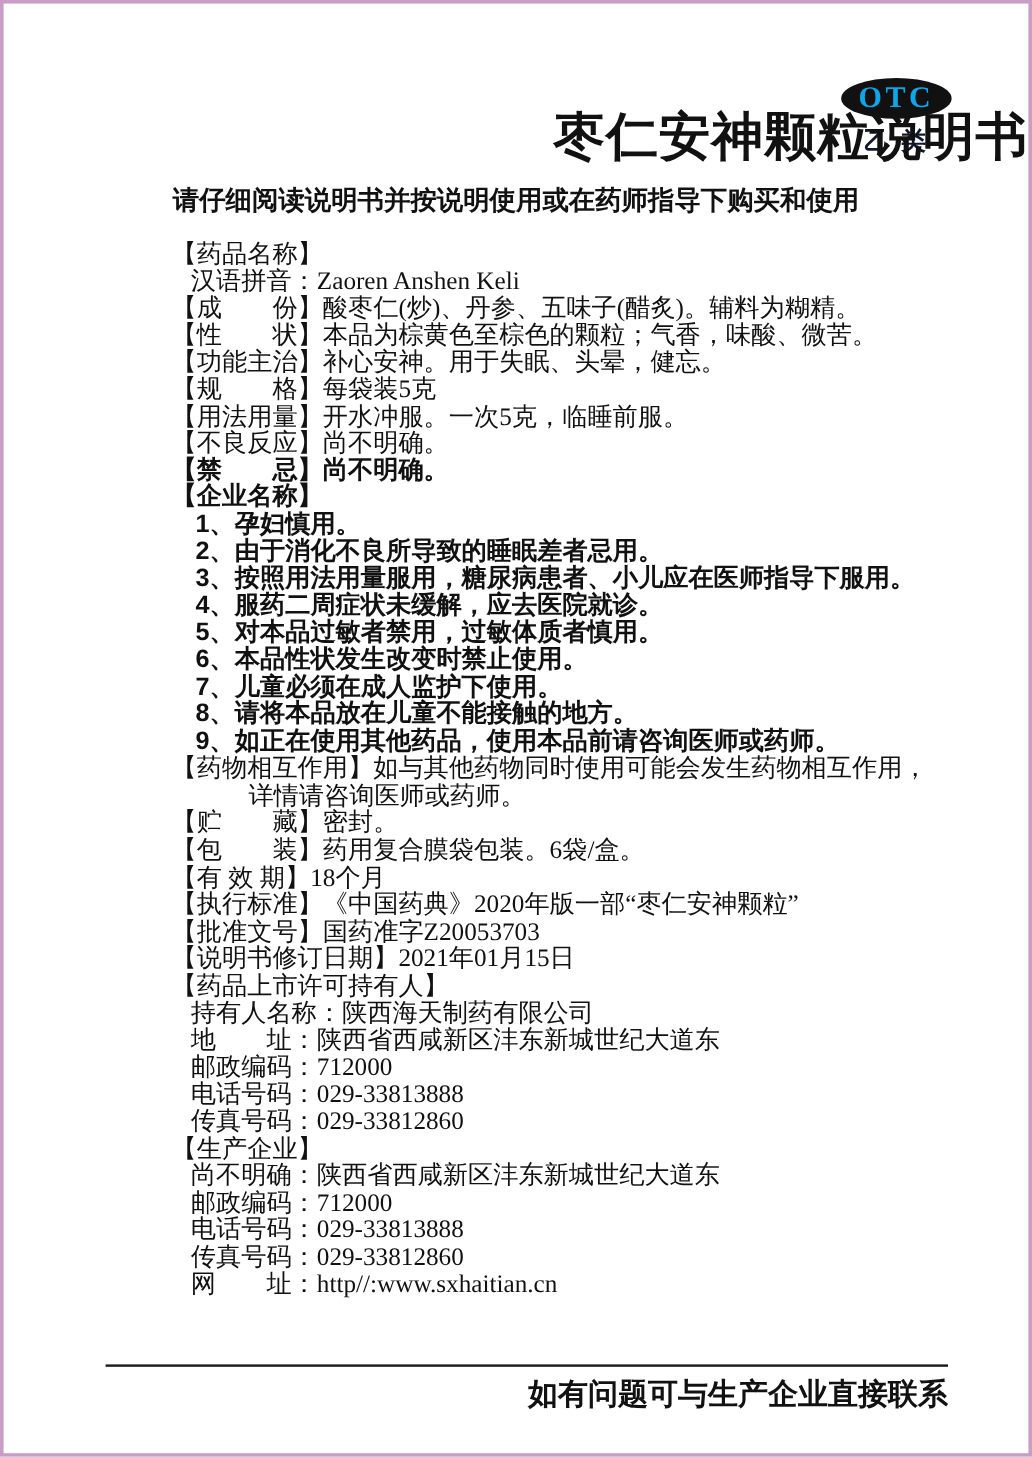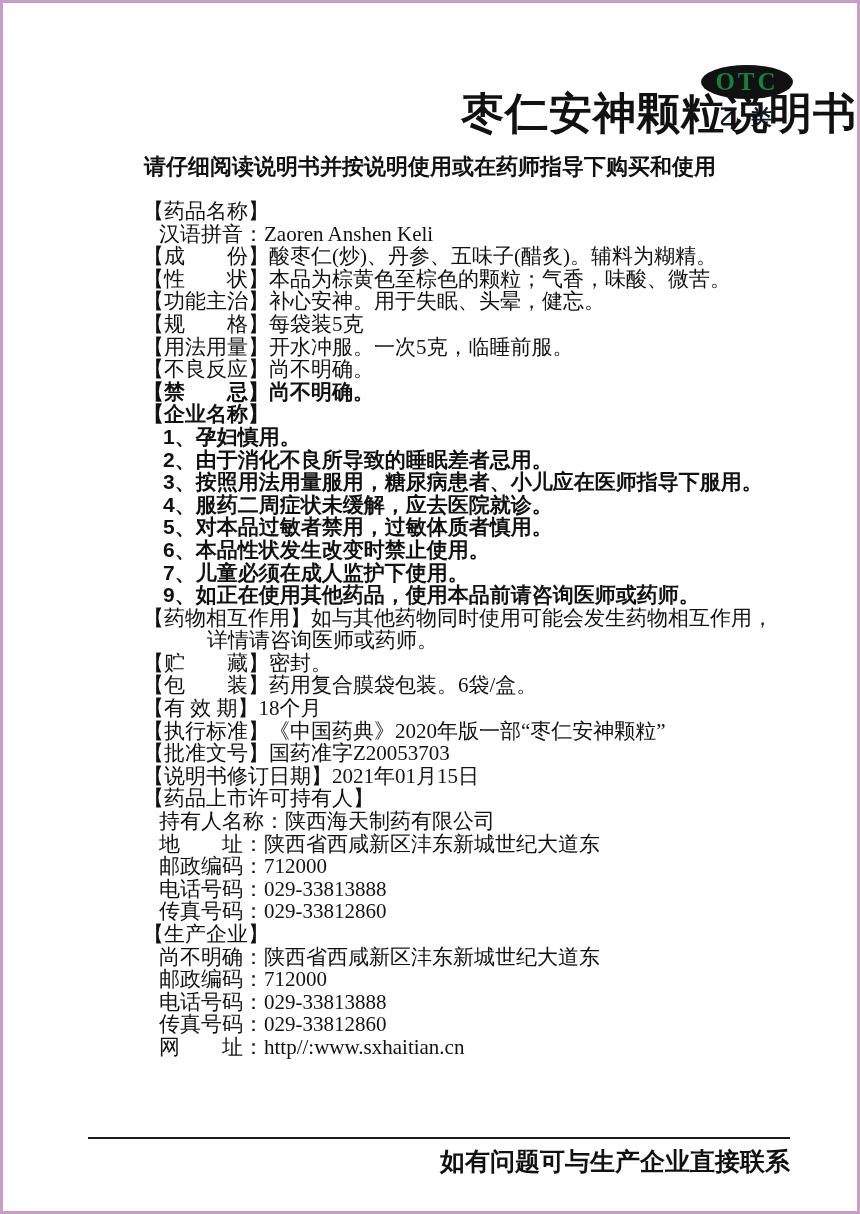--- a/index.html
+++ b/index.html
@@ -11,21 +11,21 @@
     background: #ffffff;
     border: 3px solid #c99ec4;
     overflow: hidden;
     color: #111111;
     font-family: "Liberation Serif", serif;
   }
   .otc-badge { position: absolute; top: 62px; right: 60px; width: 100px; text-align: center; }
   .otc-ellipse {
     width: 92px; height: 34px; margin: 0 auto;
     background: #111111; border-radius: 50%;
-    color: #15803d; font-family: "Liberation Serif", serif;
+    color: #0ea5e9; font-family: "Liberation Serif", serif;
     font-weight: bold; font-size: 25px; line-height: 33px;
     letter-spacing: 3px; text-align: center;
   }
   .otc-class {
     margin-top: 4px; font-family: "Liberation Sans", sans-serif;
     font-size: 21px; font-weight: bold; letter-spacing: 2px; color: #0f172a;
   }
   .title {
     position: absolute; top: 82px; left: 0; width: 100%;
     text-align: right; font-family: "Liberation Sans", sans-serif;
@@ -79,20 +79,21 @@
       <div class="ln st-normal in-none">【不良反应】尚不明确。</div>
       <div class="ln st-bold in-none">【禁　　忌】尚不明确。</div>
       <div class="ln st-bold in-none">【企业名称】</div>
       <div class="ln st-bold in-num">1、孕妇慎用。</div>
       <div class="ln st-bold in-num">2、由于消化不良所导致的睡眠差者忌用。</div>
       <div class="ln st-bold in-num">3、按照用法用量服用，糖尿病患者、小儿应在医师指导下服用。</div>
       <div class="ln st-bold in-num">4、服药二周症状未缓解，应去医院就诊。</div>
       <div class="ln st-bold in-num">5、对本品过敏者禁用，过敏体质者慎用。</div>
       <div class="ln st-bold in-num">6、本品性状发生改变时禁止使用。</div>
       <div class="ln st-bold in-num">7、儿童必须在成人监护下使用。</div>
+      <div class="ln st-bold in-num">8、请将本品放在儿童不能接触的地方。</div>
       <div class="ln st-bold in-num">9、如正在使用其他药品，使用本品前请咨询医师或药师。</div>
       <div class="ln st-normal in-none">【药物相互作用】如与其他药物同时使用可能会发生药物相互作用，</div>
       <div class="ln st-normal in-cont">详情请咨询医师或药师。</div>
       <div class="ln st-normal in-none">【贮　　藏】密封。</div>
       <div class="ln st-normal in-none">【包　　装】药用复合膜袋包装。6袋/盒。</div>
       <div class="ln st-normal in-none">【有 效 期】18个月</div>
       <div class="ln st-normal in-none">【执行标准】《中国药典》2020年版一部“枣仁安神颗粒”</div>
       <div class="ln st-normal in-none">【批准文号】国药准字Z20053703</div>
       <div class="ln st-normal in-none">【说明书修订日期】2021年01月15日</div>
       <div class="ln st-normal in-none">【药品上市许可持有人】</div>

